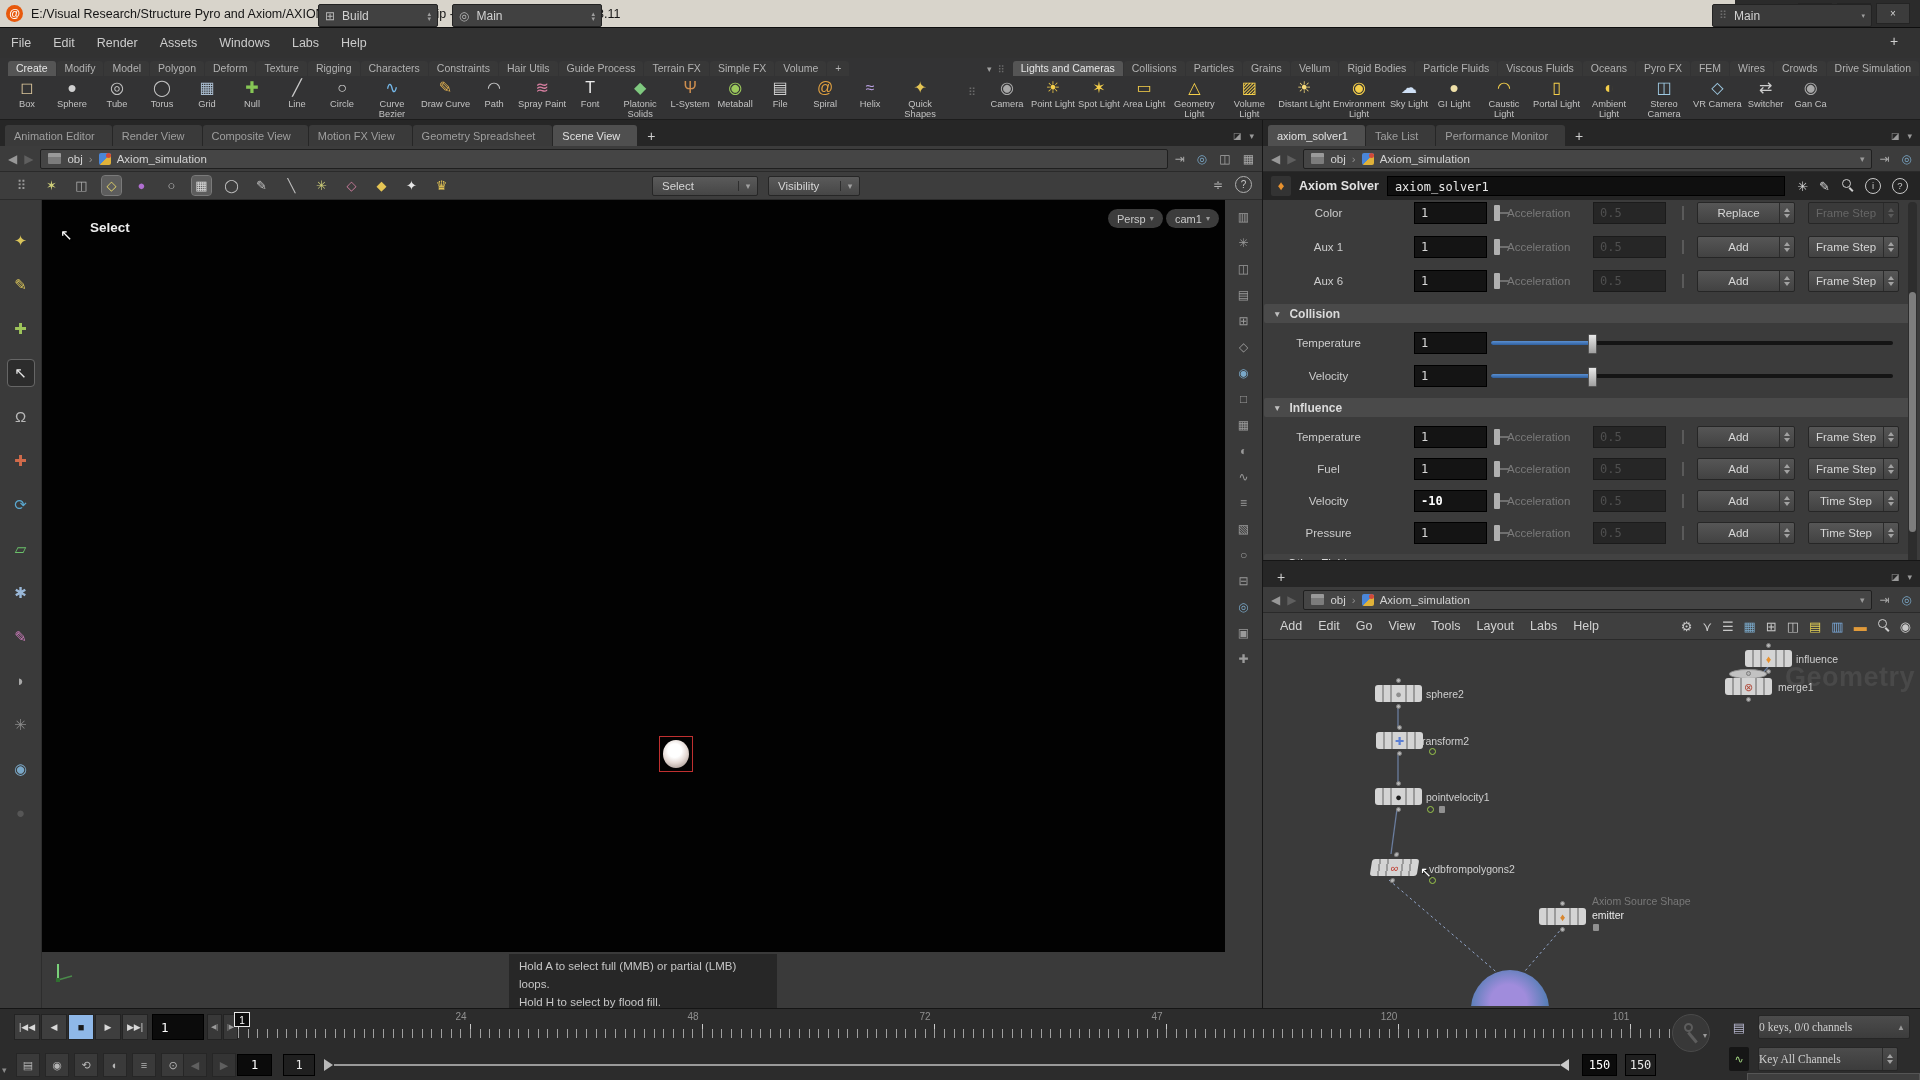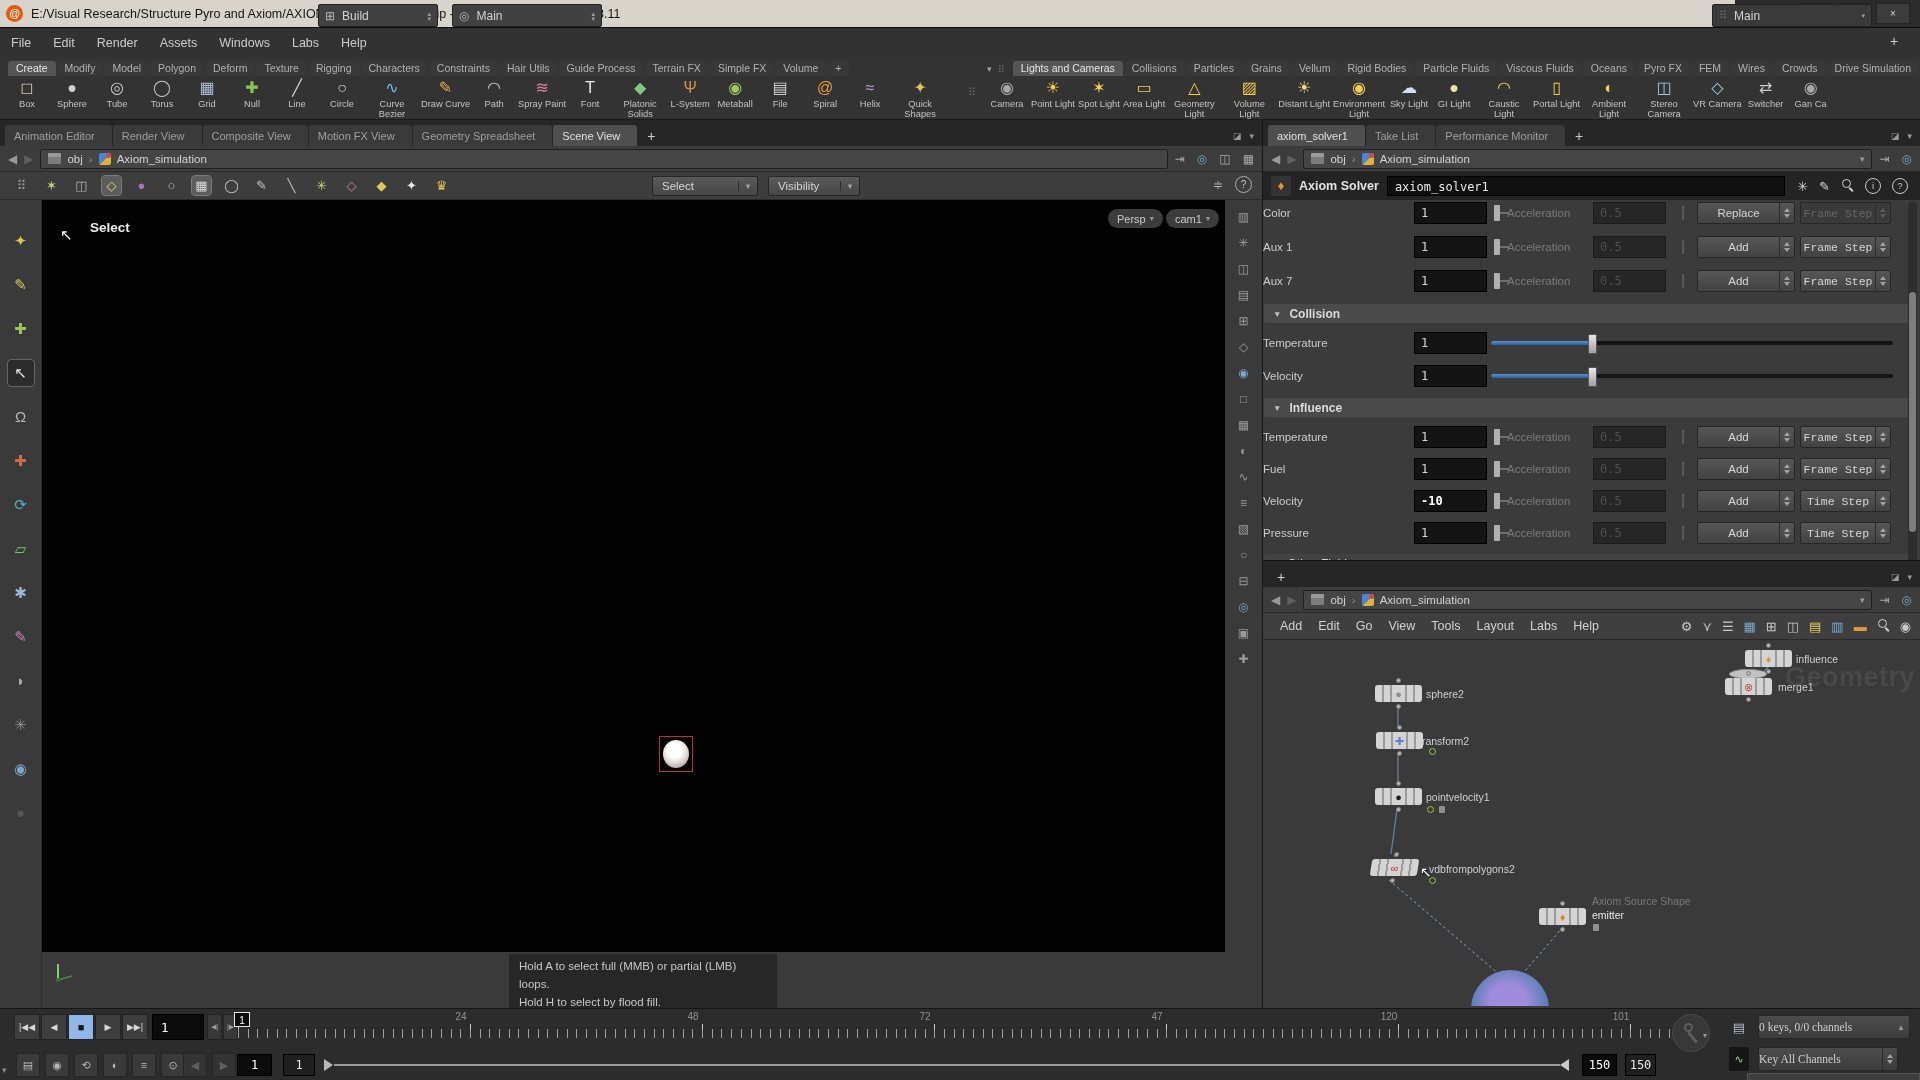--- a/index.html
+++ b/index.html
@@ -81,30 +81,30 @@
   .sh-name{flex:1;height:20px;background:#0f0f0f;border:1px solid #000;color:#e8e8e8;font-family:"DejaVu Sans Mono",monospace;font-size:12px;line-height:20px;padding-left:7px;box-sizing:border-box;}
   .sh-ics{display:flex;gap:11px;align-items:center;padding:0 4px;}
   .hic{font-size:13px;color:#d5d5d5;}
   .circ{width:14px;height:14px;border:1.3px solid #c9c9c9;border-radius:50%;font-size:9.5px;line-height:14px;text-align:center;color:#c9c9c9;}
   .mag{position:relative;width:13px;height:13px;display:inline-block;}
   .mag::before{content:"";position:absolute;left:1px;top:1px;width:7px;height:7px;border:1.5px solid #cfcfcf;border-radius:50%;}
   .mag::after{content:"";position:absolute;left:9px;top:9px;width:5px;height:2px;background:#cfcfcf;transform:rotate(45deg);transform-origin:0 0;}
   .pbody{position:relative;padding-top:2px;height:405px;overflow:hidden;}
   .prow{display:flex;align-items:center;height:22px;margin-bottom:12px;}
   .prow.tight{margin-bottom:11px;}
-  .plab{width:137px;text-align:left;padding-right:6px;color:#cccccc;font-size:11.5px;flex:none;box-sizing:border-box;}
+  .plab{width:137px;text-align:center;padding-right:6px;color:#cccccc;font-size:11.5px;flex:none;box-sizing:border-box;}
   .pval{margin-left:14px;width:73px;height:22px;background:#141414;border:1px solid #000;color:#d8d8d8;font-family:"DejaVu Sans Mono",monospace;font-size:12px;line-height:21px;padding-left:6px;flex:none;box-sizing:border-box;}
   .pval.hl{color:#ffffff;font-weight:bold;}
   .pval.dim{background:#262626;color:#4f4f4f;border-color:#1b1b1b;}
   .ladder{margin-left:7px;width:6px;height:16px;background:#b0b0b0;border-radius:1px;position:relative;flex:none;}
   .ladder::after{content:"";position:absolute;left:6px;top:7px;width:9px;height:2px;background:#6f6f6f;}
   .palab{margin-left:7px;width:72px;color:#7a7a7a;font-size:11.5px;flex:none;}
   .ptick{margin-left:16px;width:2px;height:14px;background:#5a5a5a;flex:none;}
   .pbtn{margin-left:13px;width:98px;height:22px;background:linear-gradient(#565656,#424242);border:1px solid #262626;border-radius:2px;display:flex;align-items:center;color:#d6d6d6;font-size:11.5px;flex:none;box-sizing:border-box;}
-  .pbtn.step{margin-left:5px;width:91px;font-family:Liberation Mono, monospace;}
+  .pbtn.step{margin-left:13px;width:91px;}
   .pbtn b{flex:1;text-align:center;font-weight:normal;}
   .pbtn.dim{background:#3a3a3a;color:#666;}
   .spin{width:14px;align-self:stretch;border-left:1px solid #2c2c2c;display:flex;flex-direction:column;align-items:center;justify-content:center;gap:2px;}
   .spin::before{content:"";border:3px solid transparent;border-bottom:4px solid #a2a2a2;}
   .spin::after{content:"";border:3px solid transparent;border-top:4px solid #a2a2a2;}
   .pbtn.dim .spin::before{border-bottom-color:#5a5a5a;}
   .pbtn.dim .spin::after{border-top-color:#5a5a5a;}
   .strack{margin-left:4px;width:402px;height:4px;background:#141414;border-radius:2px;position:relative;flex:none;}
   .sfill{position:absolute;left:0;top:0;height:4px;width:99px;background:linear-gradient(#5a8fd0,#2f5f9e);border-radius:2px;}
   .shandle{position:absolute;left:97px;top:-7px;width:7px;height:18px;background:linear-gradient(#e8e8e8,#9f9f9f);border:1px solid #555;border-radius:1px;}
@@ -700,21 +700,21 @@
               <b>Add</b>
               <span class="spin"></span>
             </span>
             <span class="pbtn step">
               <b>Frame Step</b>
               <span class="spin"></span>
             </span>
           </div>
 
           <div class="prow">
-            <span class="plab">Aux 7</span>
+            <span class="plab">Aux 6</span>
             <span class="pval">1</span>
             <span class="ladder"></span>
             <span class="palab">Acceleration</span>
             <span class="pval dim">0.5</span>
             <span class="ptick"></span>
             <span class="pbtn">
               <b>Add</b>
               <span class="spin"></span>
             </span>
             <span class="pbtn step">

